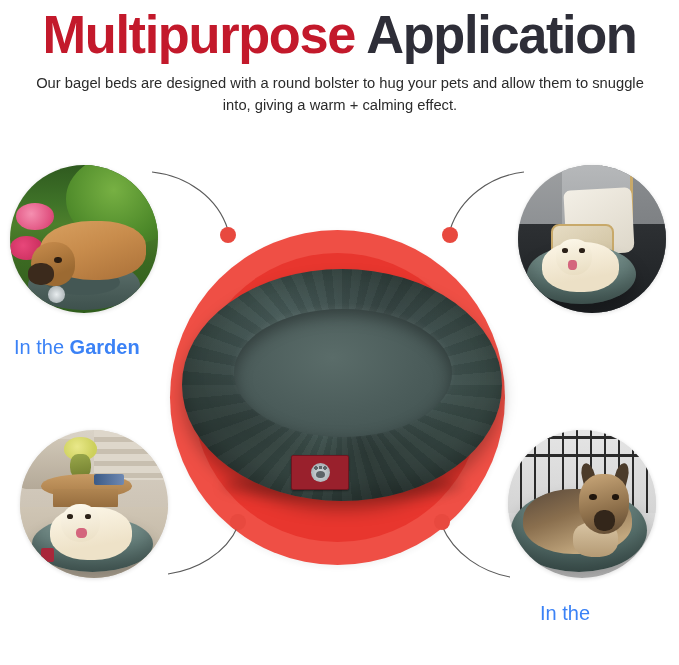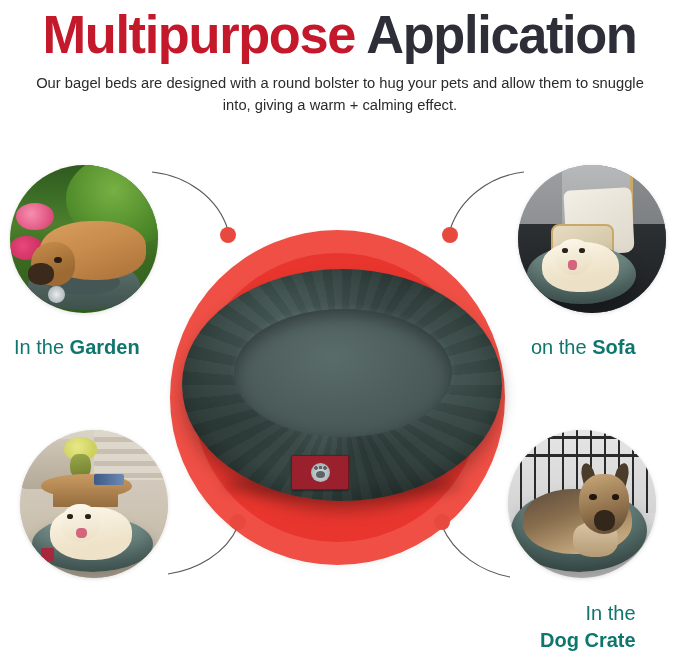--- a/index.html
+++ b/index.html
@@ -212,21 +212,21 @@
   .sc-crate .eyeL{position:absolute;left:55%;top:43%;width:5%;height:4%;border-radius:50%;background:#20160d;}
   .sc-crate .eyeR{position:absolute;left:70%;top:43%;width:5%;height:4%;border-radius:50%;background:#20160d;}
   .sc-crate .chest{position:absolute;left:44%;top:62%;width:30%;height:24%;border-radius:42%;
      background:linear-gradient(180deg,#d9c5a4,#b49a74);}
 
   
   .connectors{position:absolute;left:0;top:0;width:679px;height:525px;pointer-events:none;}
 
   
   .caption{
-    position:absolute;color:#0f766e;font-size:20px;line-height:27px;
+    position:absolute;color:#3b82f6;font-size:20px;line-height:27px;
     font-weight:400;white-space:nowrap;
   }
   .caption b{font-weight:700;}
   .c-garden{left:14px;top:194px;}
   .c-sofa{left:531px;top:194px;}
   .c-room{left:16px;top:460px;}
   .c-crate{left:540px;top:460px;text-align:right;}
   .c-crate .l1{display:block;}
 </style>
 </head>
@@ -328,18 +328,17 @@
       <div class="earR"></div>
       <div class="dhead"></div>
       <div class="eyeL"></div>
       <div class="eyeR"></div>
       <div class="muz"></div>
     </div>
   </div>
 
   <div class="caption c-garden"><span>In the </span><b>Garden</b></div>
 
-  <div class="caption c-sofa"><span>on the </span><b>Sofa</b></div>
-
-
-  <div class="caption c-crate"><span class="l1">In the</span><b>Dog Crate</b></div>
+
+
+  <div class="caption c-crate"><span class="l1">In the</span></div>
 
 </div>
 
 </body></html>

